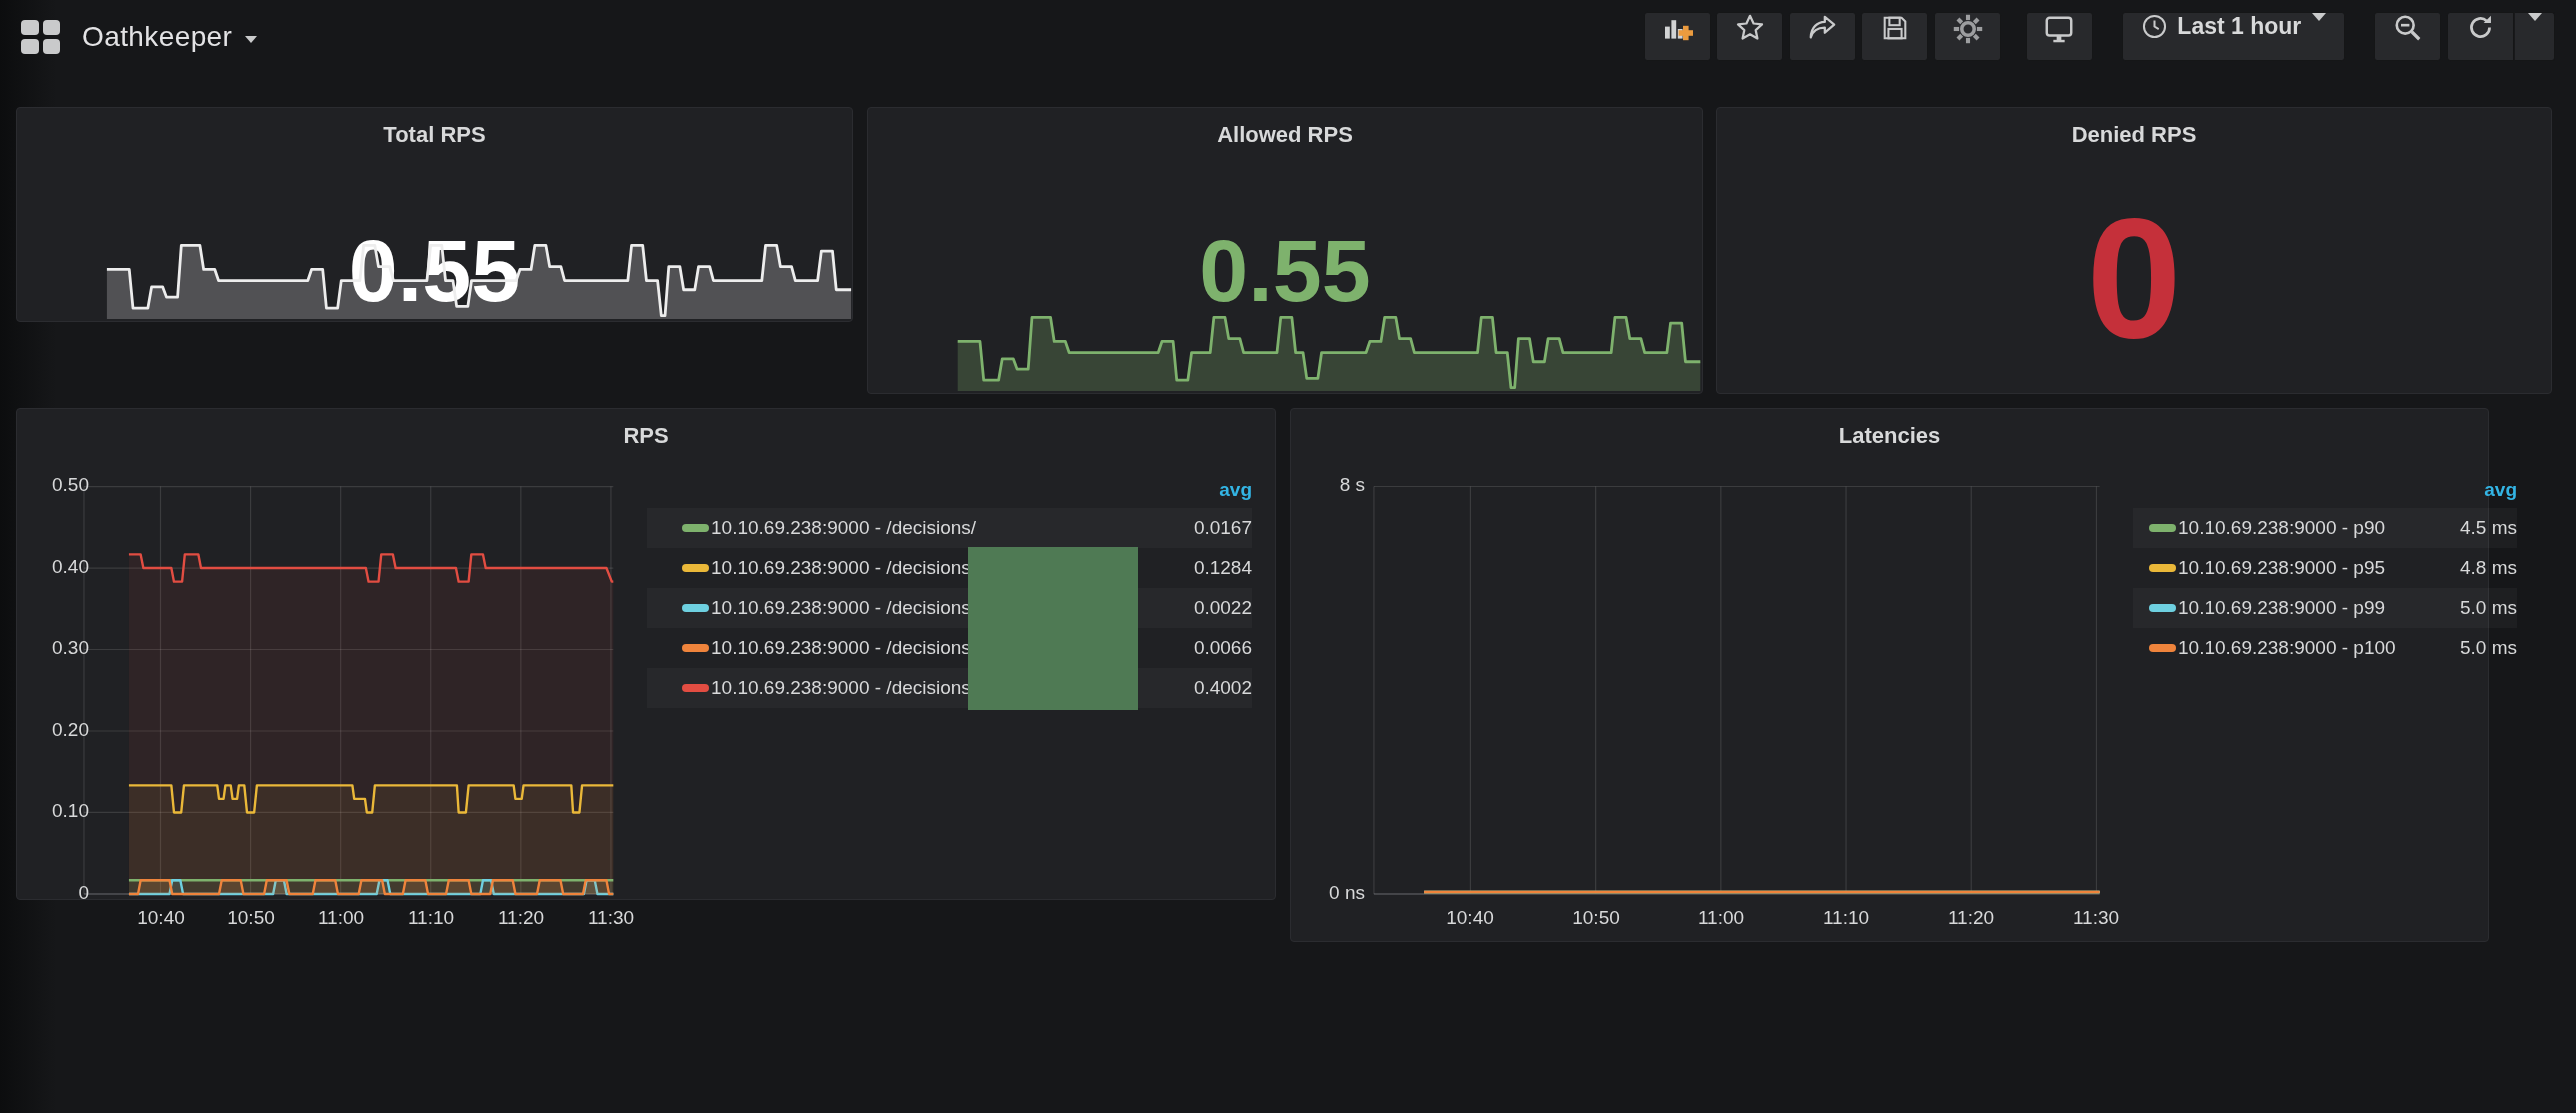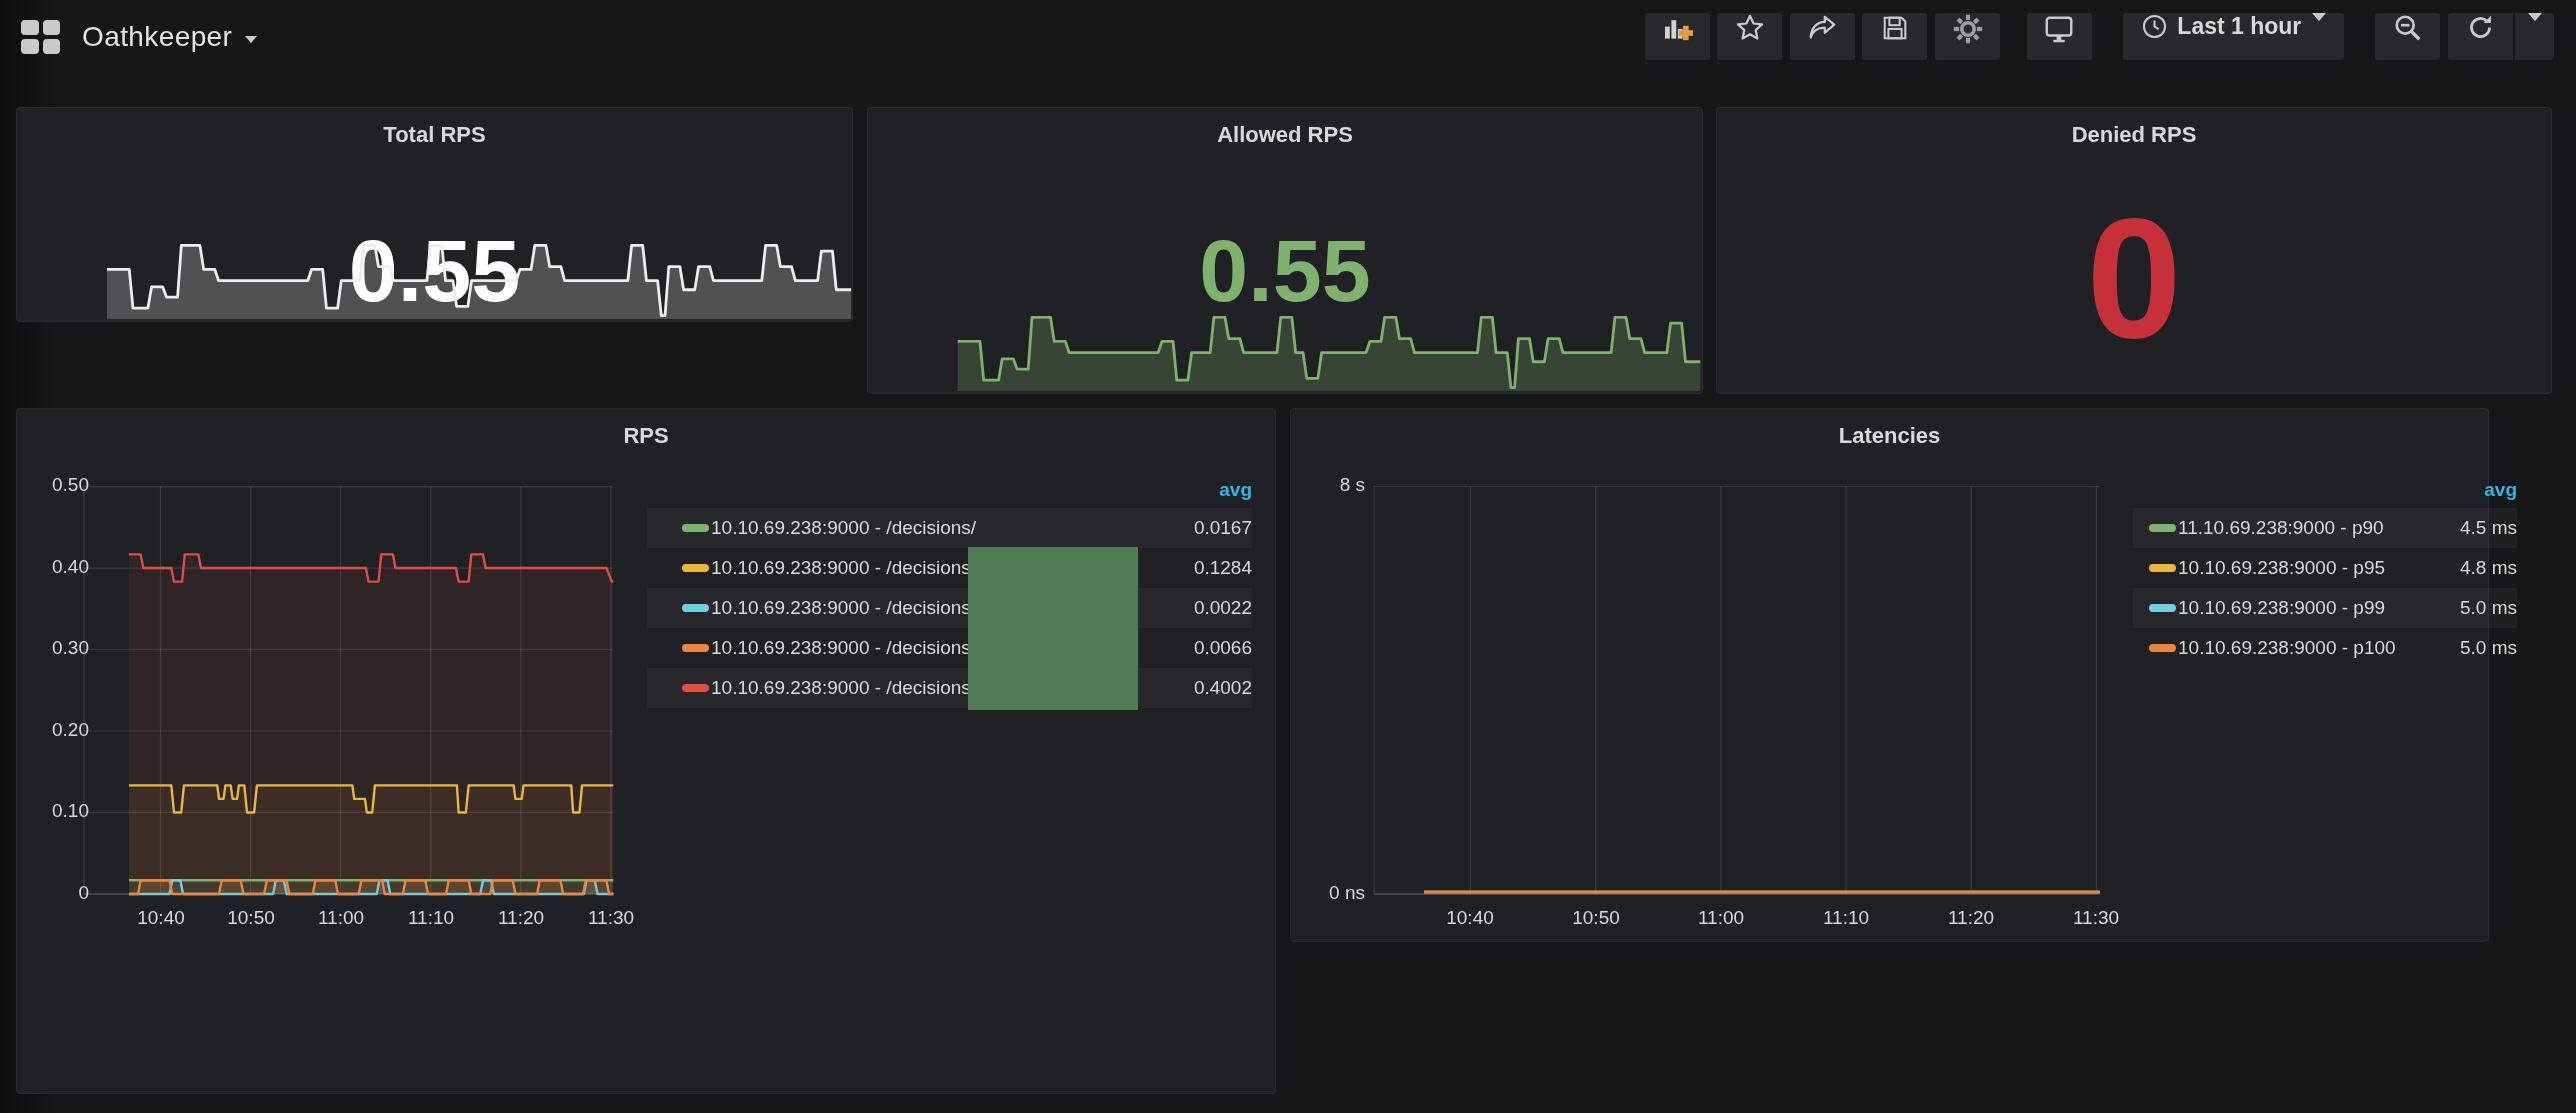--- a/index.html
+++ b/index.html
@@ -178,21 +178,21 @@
         <path d="M1.0,122 L1.0,59.7 L 29.0,59.7 L 33.7,108.4 L 52.4,108.4 L 57.0,81.7 L 71.0,81.7 L 75.7,94.5 L 89.7,94.5 L 94.4,29.5 L 117.8,29.5 L 122.4,59.7 L 136.4,59.7 L 141.1,73.6 L 253.2,73.6 L 257.9,59.7 L 271.9,59.7 L 276.5,108.4 L 290.5,108.4 L 295.2,73.6 L 318.6,73.6 L 323.2,29.5 L 337.2,29.5 L 341.9,56.2 L 355.9,56.2 L 360.6,73.6 L 402.6,73.6 L 407.3,29.5 L 421.3,29.5 L 426.0,73.6 L 435.3,73.6 L 440.0,106.1 L 454.0,106.1 L 458.7,73.6 L 514.7,73.6 L 519.4,59.7 L 533.4,59.7 L 538.0,29.5 L 552.1,29.5 L 556.7,56.2 L 570.7,56.2 L 575.4,73.6 L 654.8,73.6 L 659.5,29.5 L 673.5,29.5 L 678.1,73.6 L 692.2,73.6 L 696.8,117.7 L 701.5,117.7 L 706.2,56.2 L 720.2,56.2 L 724.9,85.2 L 738.9,85.2 L 743.5,56.2 L 757.5,56.2 L 762.2,73.6 L 822.9,73.6 L 827.6,29.5 L 841.6,29.5 L 846.3,56.2 L 860.3,56.2 L 865.0,73.6 L 893.0,73.6 L 897.6,36.5 L 911.6,36.5 L 916.3,85.2 L 935.0,85.2 L935.0,122 Z" fill="rgba(126,178,109,0.25)" stroke="none"></path>
         <polyline points="1.0,59.7 29.0,59.7 33.7,108.4 52.4,108.4 57.0,81.7 71.0,81.7 75.7,94.5 89.7,94.5 94.4,29.5 117.8,29.5 122.4,59.7 136.4,59.7 141.1,73.6 253.2,73.6 257.9,59.7 271.9,59.7 276.5,108.4 290.5,108.4 295.2,73.6 318.6,73.6 323.2,29.5 337.2,29.5 341.9,56.2 355.9,56.2 360.6,73.6 402.6,73.6 407.3,29.5 421.3,29.5 426.0,73.6 435.3,73.6 440.0,106.1 454.0,106.1 458.7,73.6 514.7,73.6 519.4,59.7 533.4,59.7 538.0,29.5 552.1,29.5 556.7,56.2 570.7,56.2 575.4,73.6 654.8,73.6 659.5,29.5 673.5,29.5 678.1,73.6 692.2,73.6 696.8,117.7 701.5,117.7 706.2,56.2 720.2,56.2 724.9,85.2 738.9,85.2 743.5,56.2 757.5,56.2 762.2,73.6 822.9,73.6 827.6,29.5 841.6,29.5 846.3,56.2 860.3,56.2 865.0,73.6 893.0,73.6 897.6,36.5 911.6,36.5 916.3,85.2 935.0,85.2" fill="none" stroke="#7eb26d" stroke-width="3.5" stroke-linejoin="round"></polyline>
       </svg>
   </section>
 
   <section class="panel" style="left:1716px; top:107px; width:836px; height:287px;">
     <h2 class="ptitle">Denied RPS</h2>
     <div class="bigval" id="val-denied" style="font-size: 171px; top: 169px; color: rgb(197, 48, 58);">0</div>
   </section>
 
-  <section class="panel" id="panel-rps" style="left:16px; top:408px; width:1260px; height:686px;">
+  <section class="panel" id="panel-rps" style="left:16px; top:408px; width:1260px; height:492px;">
     <h2 class="ptitle">RPS</h2>
     <svg id="rps-svg" width="1258" height="533" style="position:absolute;left:0;top:0;" viewBox="0 0 1578 668">
         <defs>
           <clipPath id="rps-svg-clip">
             <rect x="84" y="91" width="664" height="520"></rect>
           </clipPath>
         </defs>
         <line x1="180" y1="97" x2="180" y2="608" stroke="rgba(255,255,255,0.12)" stroke-width="1.5"></line>
         <line x1="293" y1="97" x2="293" y2="608" stroke="rgba(255,255,255,0.12)" stroke-width="1.5"></line>
         <line x1="406" y1="97" x2="406" y2="608" stroke="rgba(255,255,255,0.12)" stroke-width="1.5"></line>
@@ -295,21 +295,21 @@
         <div class="axis-label xlab" style="left: 305px; top: 498px;">10:50</div>
         <div class="axis-label xlab" style="left: 430px; top: 498px;">11:00</div>
         <div class="axis-label xlab" style="left: 555px; top: 498px;">11:10</div>
         <div class="axis-label xlab" style="left: 680px; top: 498px;">11:20</div>
         <div class="axis-label xlab" style="left: 805px; top: 498px;">11:30</div>
       </div>
     <div class="legend" id="lat-legend" style="left:842px; top:62px; width:384px;">
         <div class="legend-header">avg</div>
         <div class="legend-row alt" style="padding-left: 16px;">
           <span class="legend-swatch" style="background: rgb(126, 178, 109);"></span>
-          <span class="legend-name">11.10.69.238:9000 - p90</span>
+          <span class="legend-name">10.10.69.238:9000 - p90</span>
           <span class="legend-value">4.5 ms</span>
         </div>
         <div class="legend-row" style="padding-left: 16px;">
           <span class="legend-swatch" style="background: rgb(234, 184, 57);"></span>
           <span class="legend-name">10.10.69.238:9000 - p95</span>
           <span class="legend-value">4.8 ms</span>
         </div>
         <div class="legend-row alt" style="padding-left: 16px;">
           <span class="legend-swatch" style="background: rgb(110, 208, 224);"></span>
           <span class="legend-name">10.10.69.238:9000 - p99</span>

